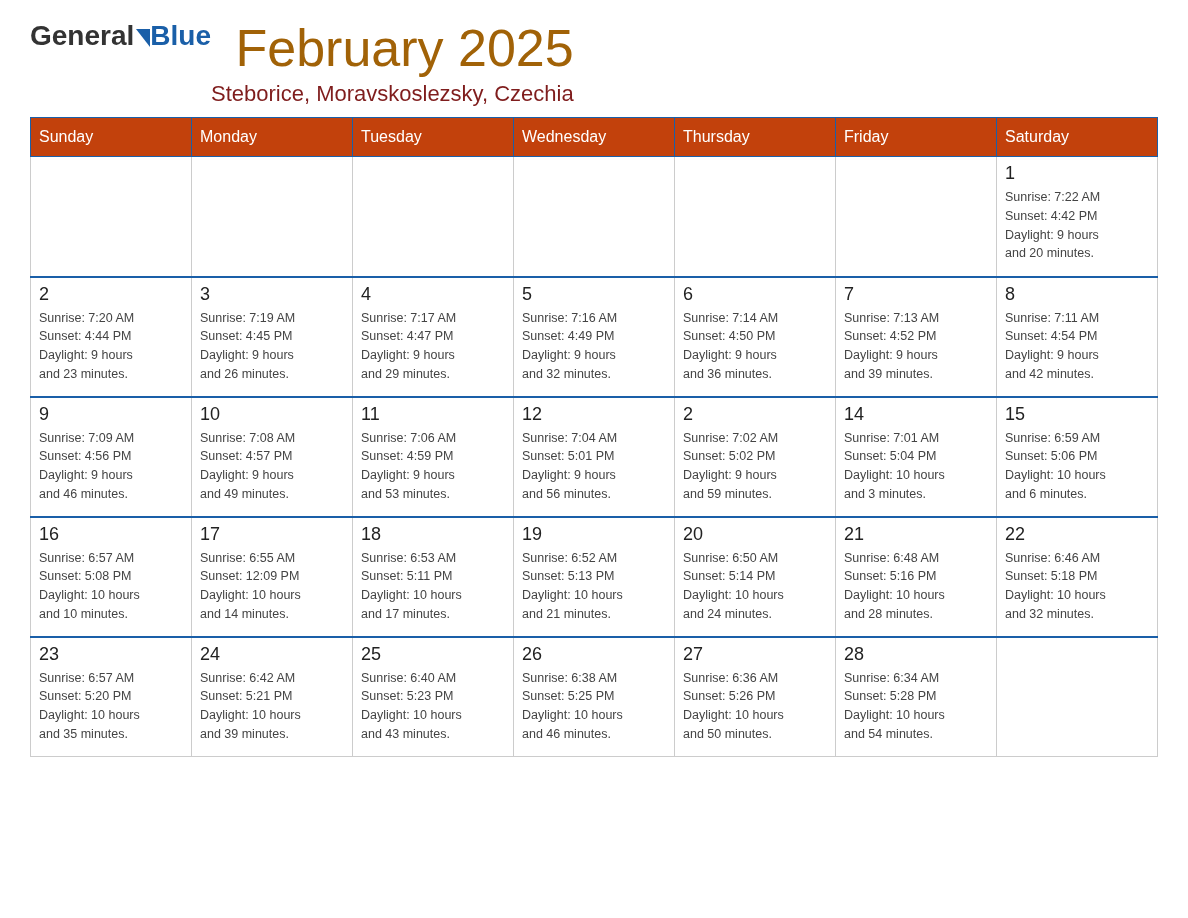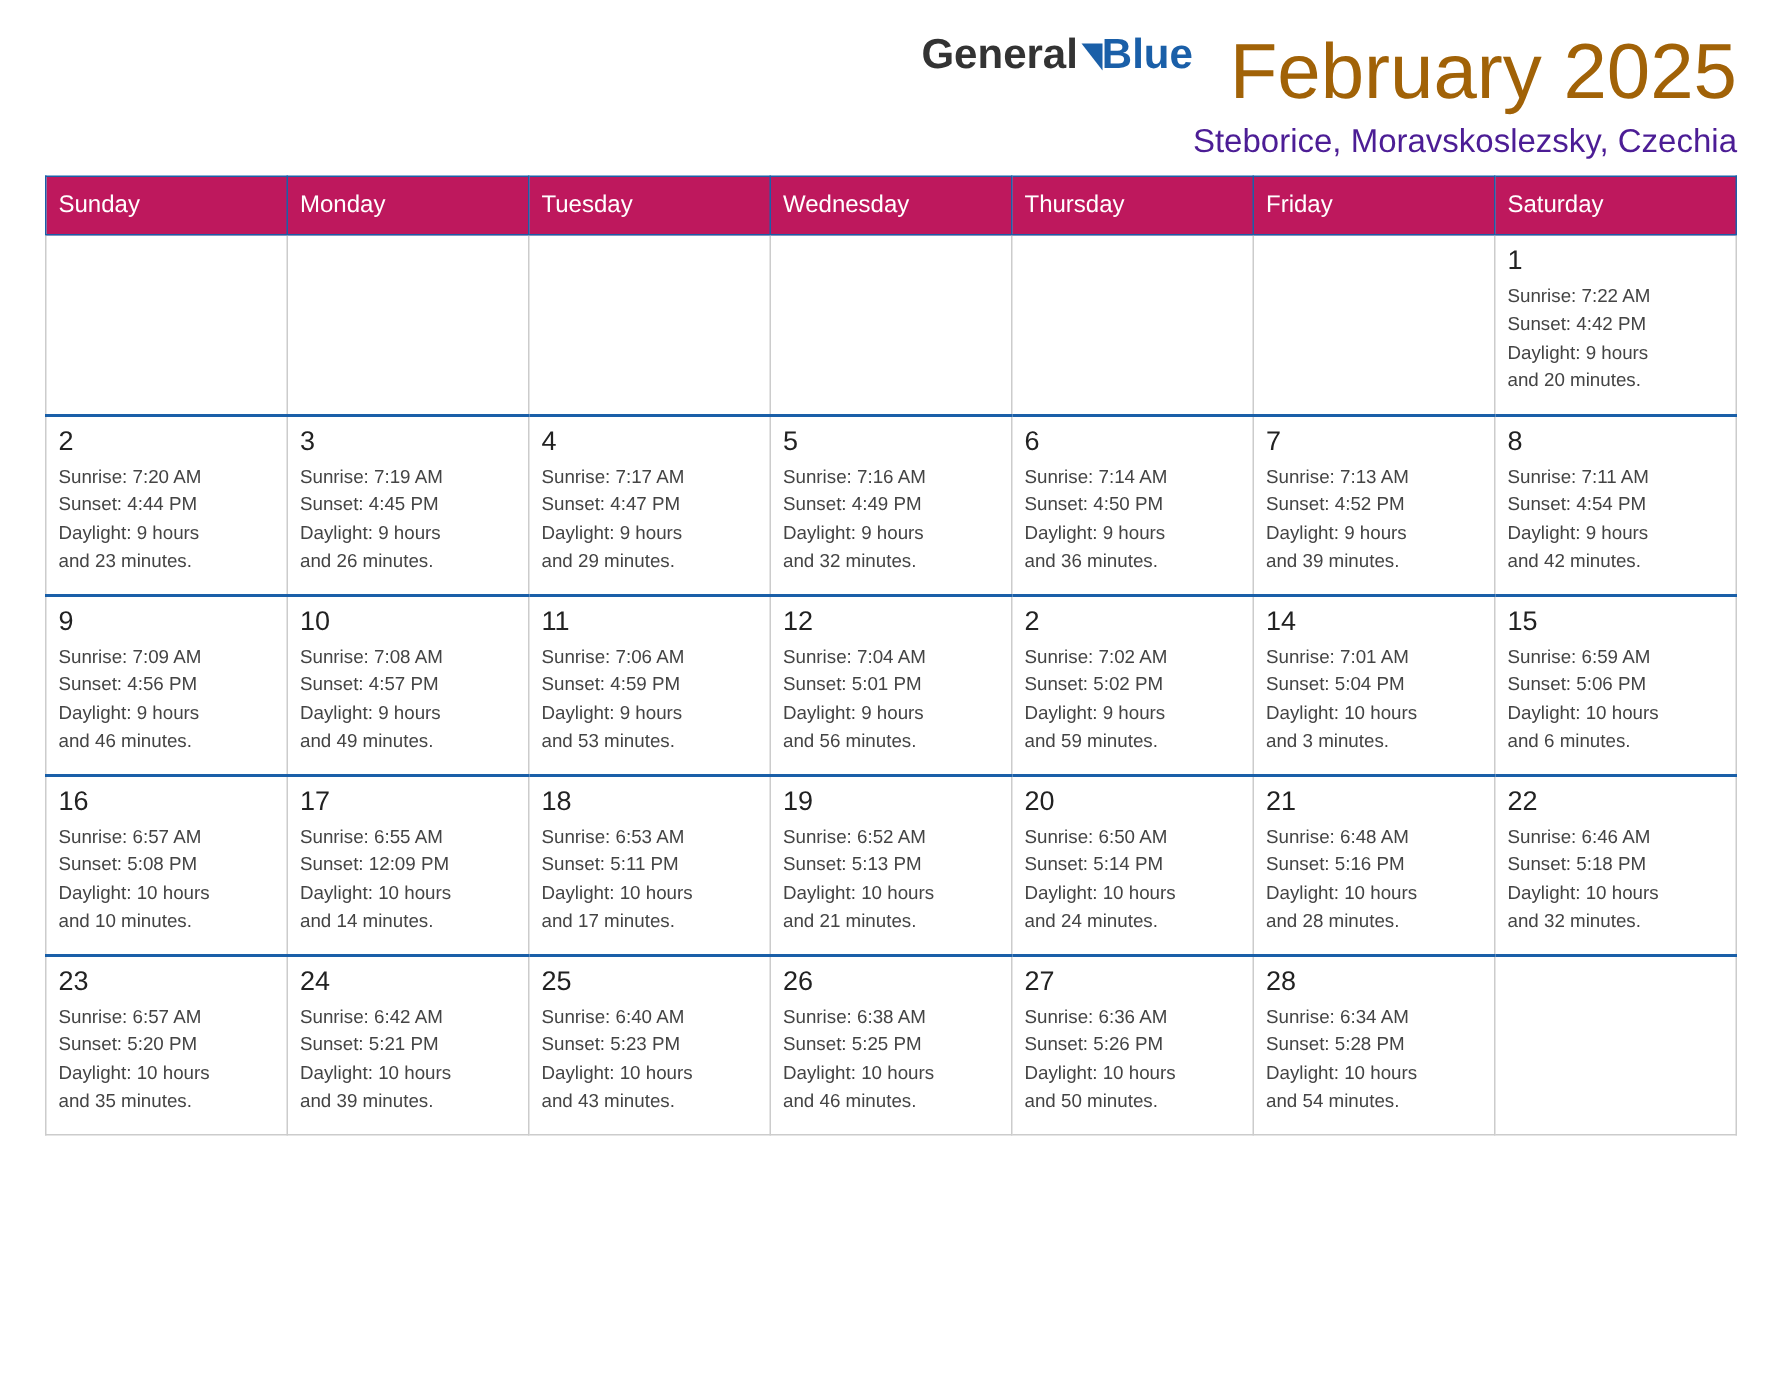--- a/index.html
+++ b/index.html
@@ -5,21 +5,21 @@
     * { margin: 0; padding: 0; box-sizing: border-box; }
     body {
       font-family: Arial, sans-serif;
       background: #fff;
       width: 1188px;
       min-height: 918px;
       padding: 20px 30px;
     }
     .header {
       display: flex;
-      justify-content: flex-end;
+      justify-content: flex-start;
       align-items: flex-start;
       margin-bottom: 10px;
     }
     .logo {
       display: flex;
       flex-direction: column;
       align-items: flex-start;
     }
     .logo-text {
       display: flex;
@@ -50,30 +50,30 @@
       text-align: right;
     }
     .month-title {
       font-size: 52px;
       font-weight: normal;
       color: #a16207;
       line-height: 1.1;
     }
     .location-title {
       font-size: 22px;
-      color: #4c1d95;
+      color: #7f1d1d;
       margin-top: 4px;
     }
     .calendar {
       width: 100%;
       border-collapse: collapse;
       margin-top: 10px;
     }
     .calendar th {
-      background-color: #be185d;
+      background-color: #c2410c;
       color: #fff;
       padding: 10px 8px;
       text-align: left;
       font-size: 16px;
       font-weight: normal;
       border: 1px solid #1a5fa8;
     }
     .calendar td {
       border: 1px solid #ccc;
       vertical-align: top;

